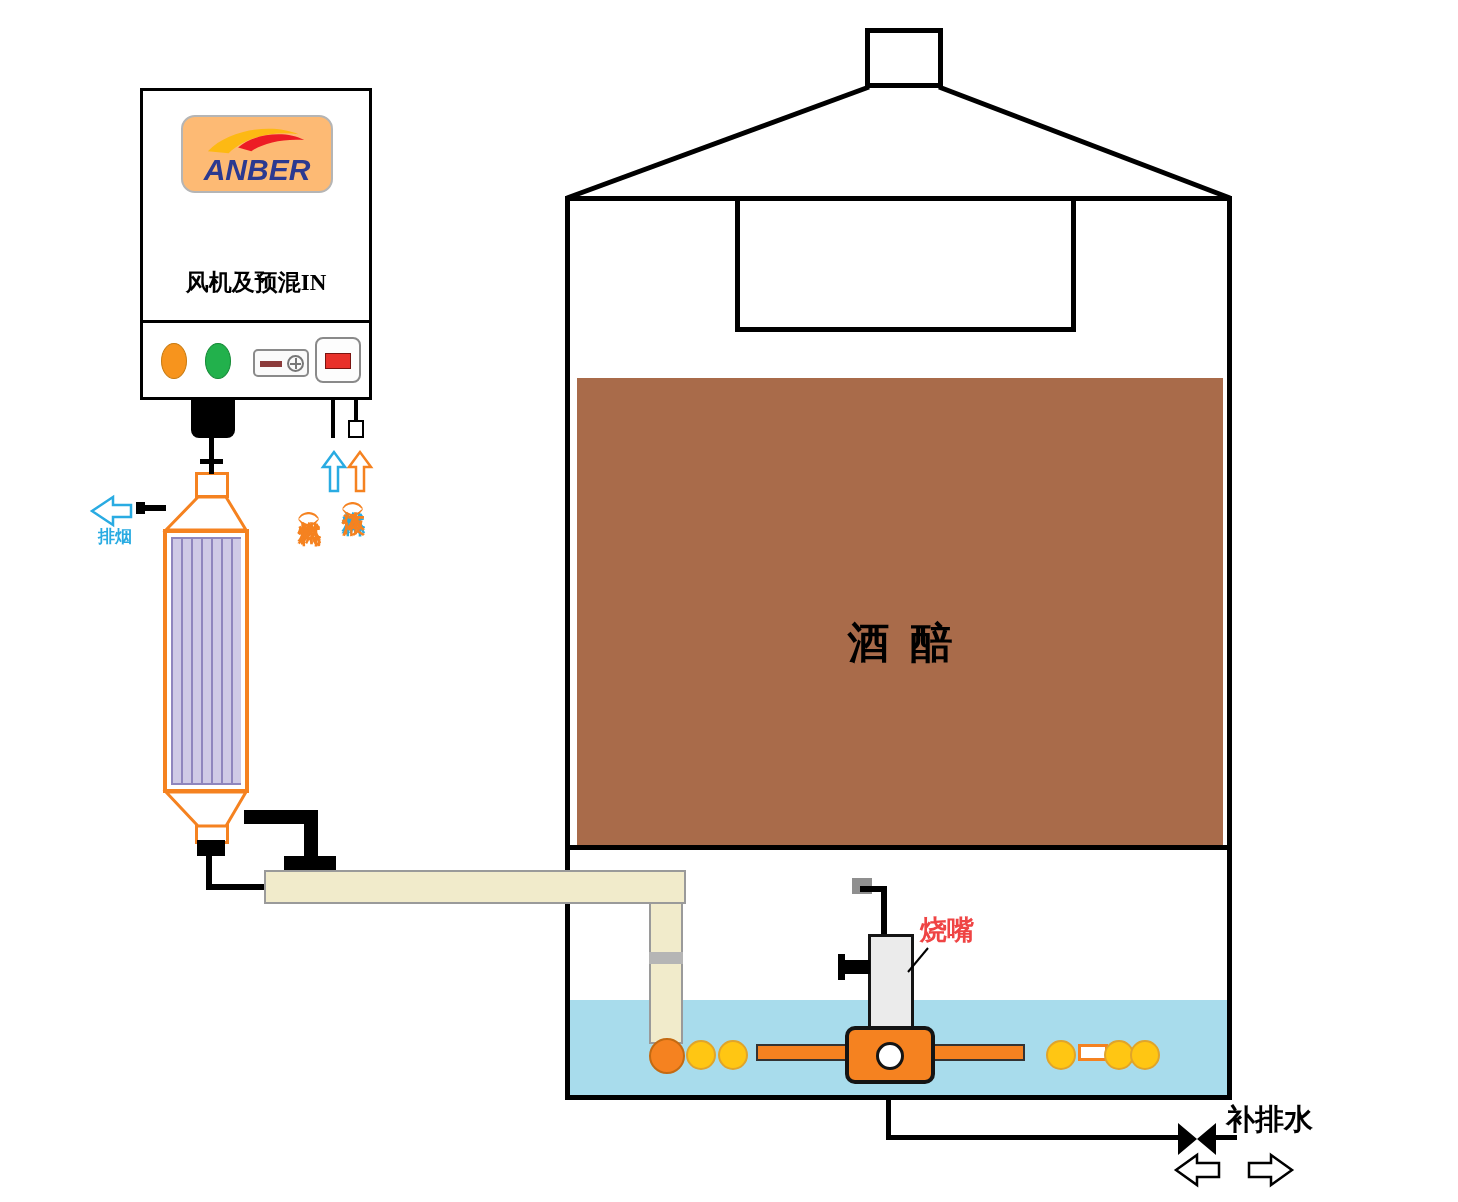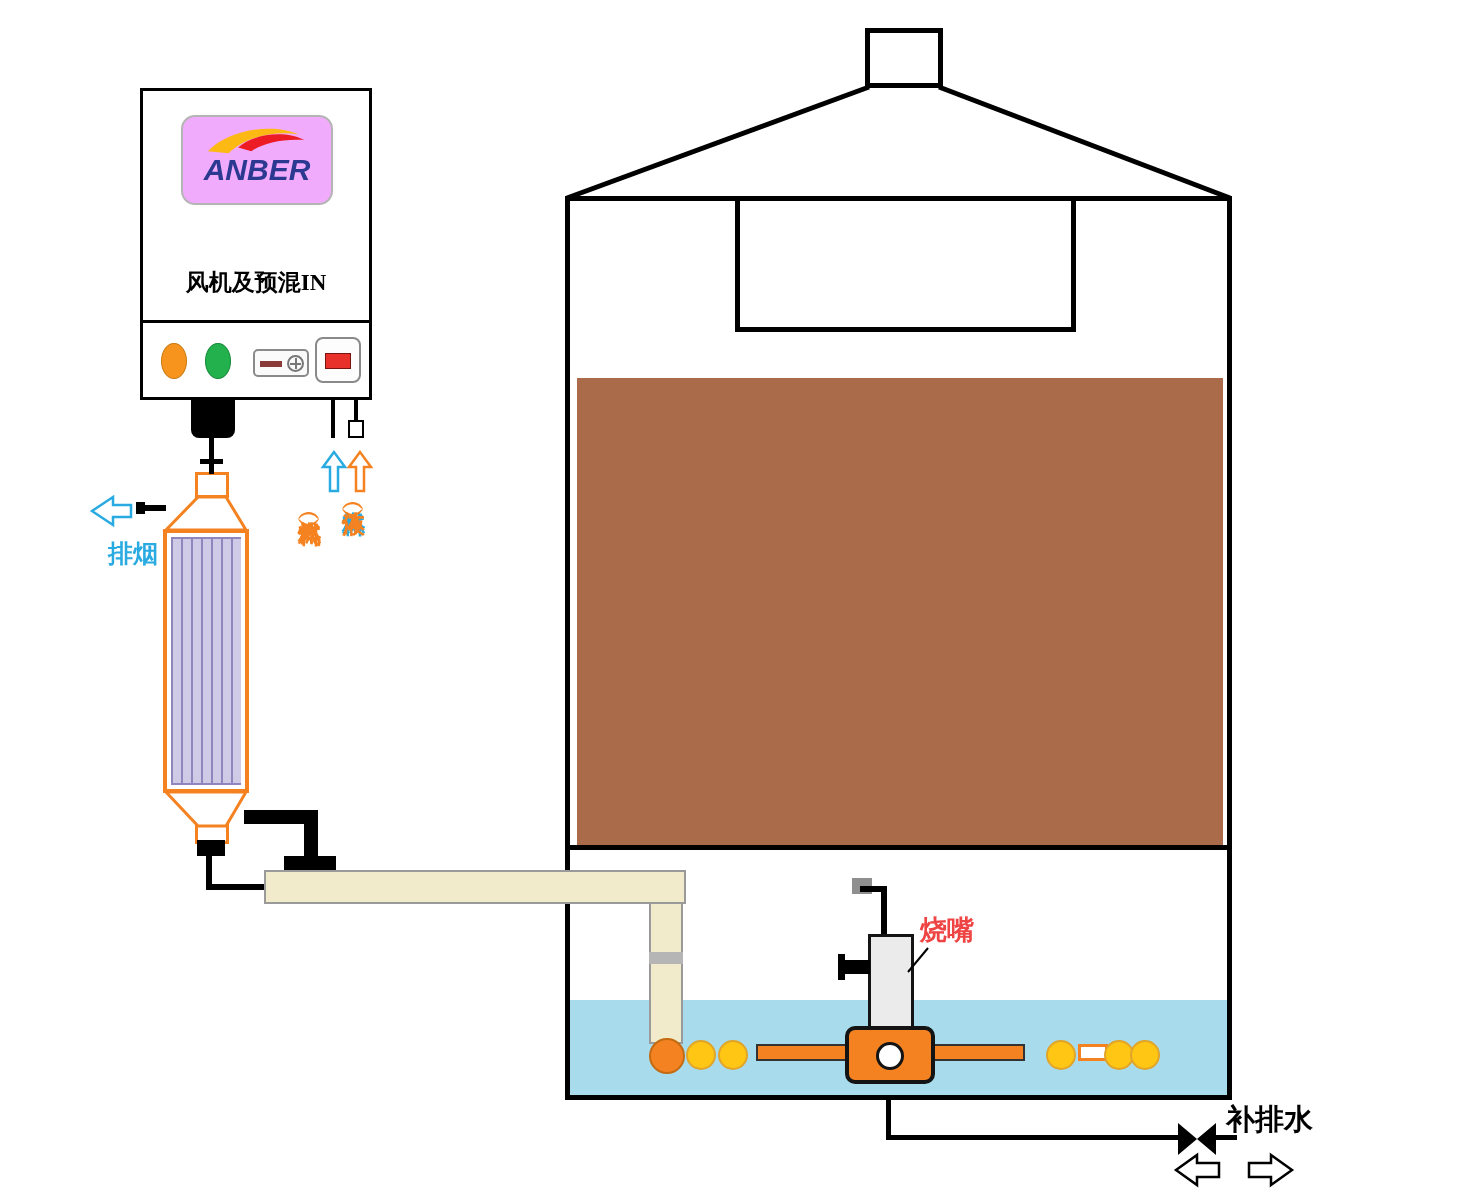--- a/index.html
+++ b/index.html
@@ -5,21 +5,21 @@
   * { margin:0; padding:0; box-sizing:border-box; }
   body { background:#fff; font-family:"Liberation Serif", serif; }
   .canvas { position:relative; width:1458px; height:1202px; background:#fff; overflow:hidden; }
   .abs { position:absolute; }
 
   
   svg.overlay { position:absolute; left:0; top:0; z-index:6; pointer-events:none; }
 
   
   .control-box { left:140px; top:88px; width:232px; height:312px; border:3px solid #000; background:#fff; z-index:5; }
-  .logo-panel { position:absolute; left:38px; top:24px; width:152px; height:90px; border:2px solid #b5b5b5; border-radius:14px; background:#f0abfc; text-align:center; }
+  .logo-panel { position:absolute; left:38px; top:24px; width:152px; height:78px; border:2px solid #b5b5b5; border-radius:14px; background:#fdba74; text-align:center; }
   .logo-panel svg { display:block; margin:6px auto 0 auto; }
   .brand { font-family:"Liberation Sans", sans-serif; font-style:italic; font-weight:900; font-size:30px; color:var(--logo_blue,#2B3990); letter-spacing:0px; margin-top:-4px; }
   .box-label { position:absolute; left:0; top:176px; width:100%; text-align:center; font-size:23px; font-weight:bold; color:#000; }
   .panel { position:absolute; left:0; top:229px; width:100%; height:80px; border-top:3px solid #000; }
   .lamp { position:absolute; width:26px; height:36px; border-radius:50%; }
   .lamp.orange { left:18px; top:20px; background:var(--indicator_orange,#F7941D); border:1px solid #c87a10; }
   .lamp.green  { left:62px; top:20px; background:var(--green,#22B14C); border:1px solid #148a36; }
   .plate { position:absolute; left:110px; top:26px; width:56px; height:28px; border:2px solid #8a8a8a; border-radius:5px; background:#fafafa; }
   .plate .slot { position:absolute; left:5px; top:10px; width:22px; height:6px; background:#8b3a3a; }
   .screw { position:absolute; left:32px; top:4px; width:17px; height:17px; border:2px solid #777; border-radius:50%; }
@@ -89,21 +89,21 @@
   .ball.b4 { left:1104px; top:1040px; }
   .ball.b5 { left:1130px; top:1040px; }
 
   
   .dvert { left:886px; top:1098px; width:5px; height:42px; z-index:2; }
   .dhorz { left:886px; top:1135px; width:292px; height:5px; z-index:2; }
   .dstub { left:1215px; top:1135px; width:22px; height:5px; z-index:2; }
 
   
   .lbl { z-index:7; line-height:1.1; }
-  .exhaust-lbl { left:108px; top:528px; font-size:25px; font-weight:bold; color:var(--cyan,#29ABE2);margin-top:12px; }
+  .exhaust-lbl { left:98px; top:528px; font-size:17px; font-weight:bold; color:var(--cyan,#29ABE2); }
   .vtext { writing-mode:vertical-rl; line-height:1; font-size:23px; font-weight:bold; }
   .fuel-gas-lbl { left:298px; top:504px; color:var(--orange,#F58220); }
   .fuel-liq-lbl { left:342px; top:494px; }
   .fuel-liq-lbl .pre { color:var(--cyan,#29ABE2); }
   .fuel-liq-lbl .suf { color:var(--orange,#F58220); }
   .burner-lbl { left:920px; top:916px; font-size:27px; font-weight:600; color:#ef4444; }
   .drain-lbl { left:1226px; top:1104px; font-size:29px; font-weight:bold; color:#000; }
 </style>
 </head>
 <body>
@@ -203,16 +203,17 @@
   <div class="abs ball b4"></div>
   <div class="abs ball b5"></div>
 
   <div class="abs blk dvert"></div>
   <div class="abs blk dhorz"></div>
   <div class="abs blk dstub"></div>
 
   <div class="abs lbl exhaust-lbl">排烟</div>
   <div class="abs lbl vtext fuel-gas-lbl">燃料（气体）</div>
   <div class="abs lbl vtext fuel-liq-lbl"><span class="pre">燃料</span><span class="suf">（液体）</span></div>
+  <div class="abs lbl mash-label">酒  醅</div>
   <div class="abs lbl burner-lbl">烧嘴</div>
   <div class="abs lbl drain-lbl">补排水</div>
 
 </div>
 
 </body></html>

